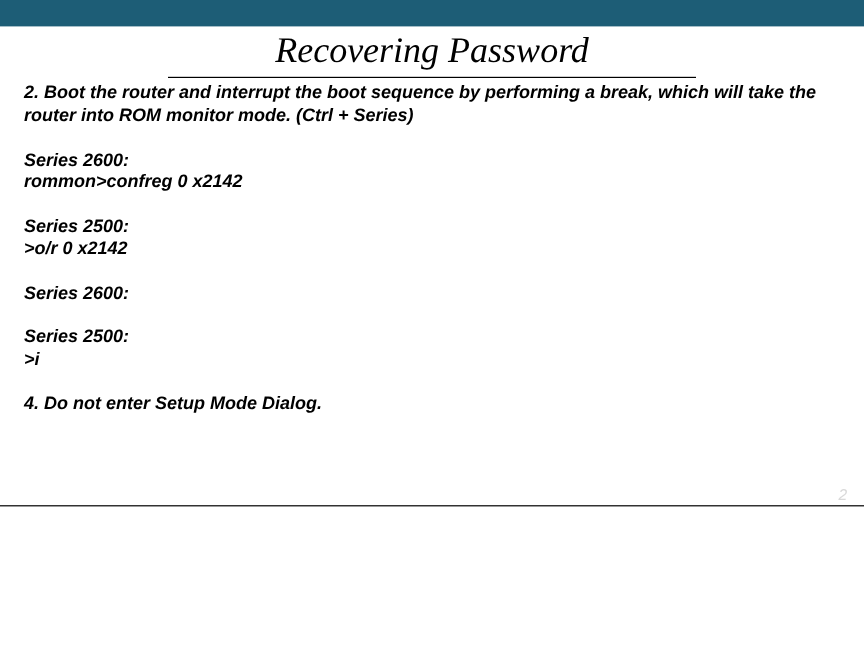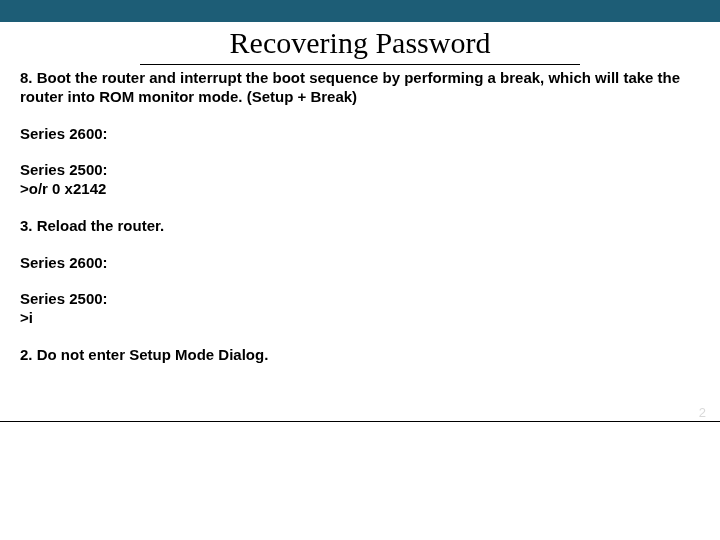--- a/index.html
+++ b/index.html
@@ -10,20 +10,21 @@
     background: #ffffff;
     font-family: Arial, Helvetica, sans-serif;
     color: #000;
     overflow: hidden;
   }
   .slide {
     position: relative;
     width: 720px;
     height: 432px;
     box-sizing: border-box;
+    font-style: italic;
   }
   .top-bar {
     width: 100%;
     height: 22px;
     background: #1d5d76;
   }
   .title {
     font-family: "Times New Roman", Times, serif;
     font-weight: 400;
     font-size: 30px;
@@ -68,47 +69,45 @@
 <body>
 
 <div class="slide">
   <div class="top-bar"></div>
 
   <div class="title">Recovering Password</div>
 
   <div class="content">
 
     <div class="block step-first">
-      <span class="lead">8. Boot the router and interrupt the boot sequence by performing a break, which will take the router into ROM monitor mode. </span><span class="trail">(Setup + Break)</span>
+      <span class="lead">2. Boot the router and interrupt the boot sequence by performing a break, which will take the router into ROM monitor mode. </span><span class="trail">(Ctrl + Series)</span>
     </div>
 
 
     <div class="block">
       <span>Series 2600:</span><br>
+      <span>rommon&gt;confreg 0 x2142</span>
     </div>
 
     <div class="block">
       <span>Series 2500:</span><br>
       <span>&gt;o/r 0 x2142</span>
     </div>
 
-    <div class="block">
-      <span class="step-text">3. Reload the router.</span>
-    </div>
 
     <div class="block">
       <span>Series 2600:</span><br>
     </div>
 
     <div class="block">
       <span>Series 2500:</span><br>
       <span>&gt;i</span>
     </div>
 
     <div class="block">
-      <span class="step-text">2. Do not enter Setup Mode Dialog.</span>
+      <span class="step-text">4. Do not enter Setup Mode Dialog.</span>
     </div>
 
   </div>
 
   <div class="bottom-line"></div>
   <div class="page-num">2</div>
 </div>
 
 </body></html>

